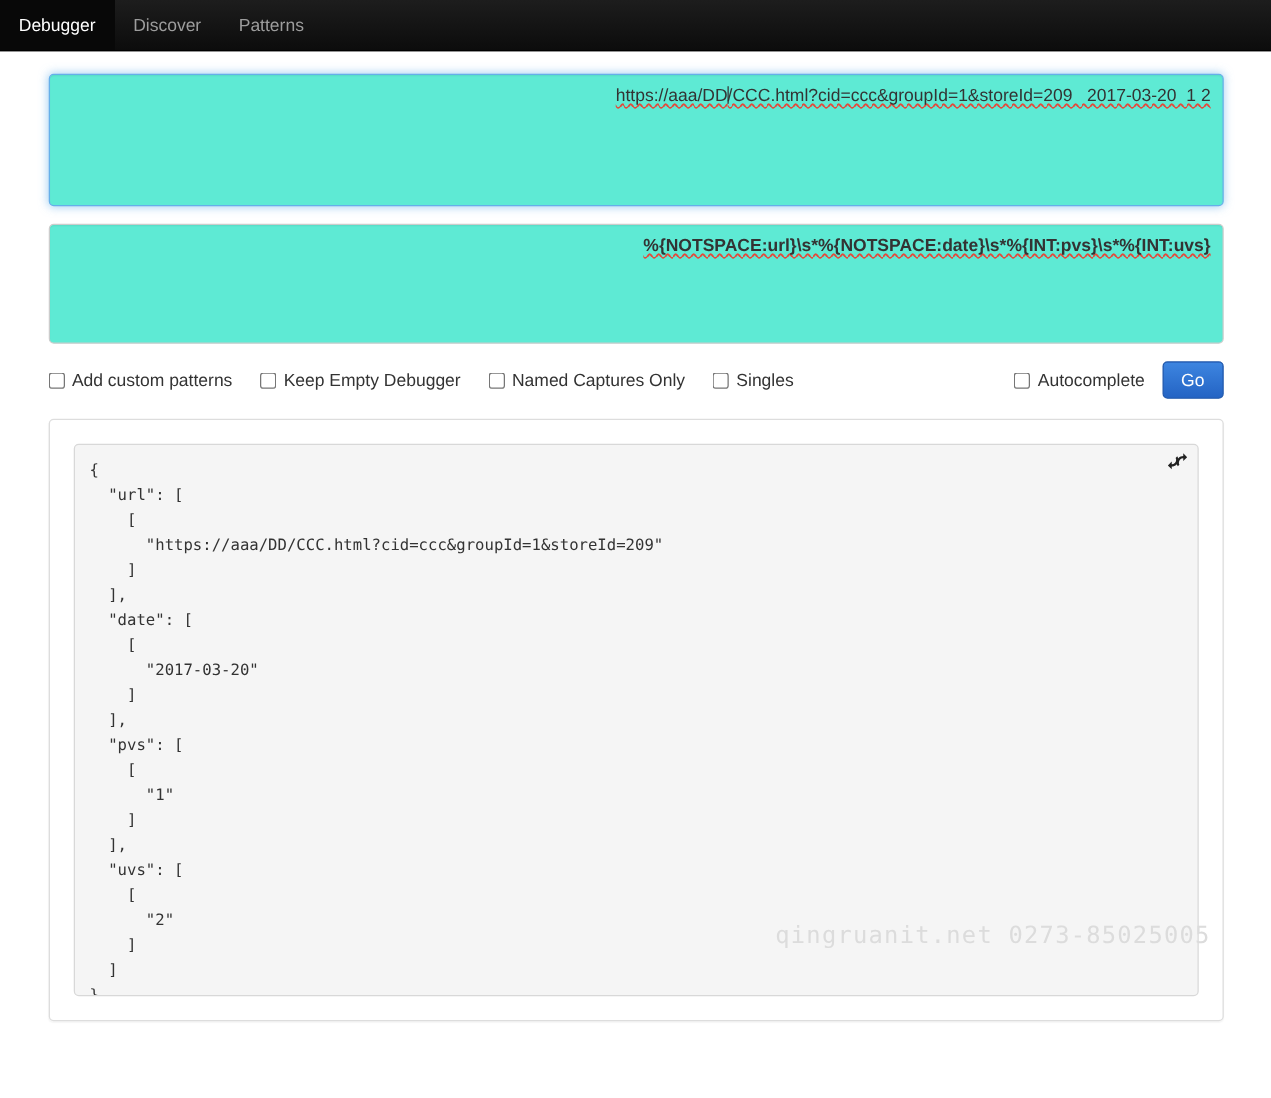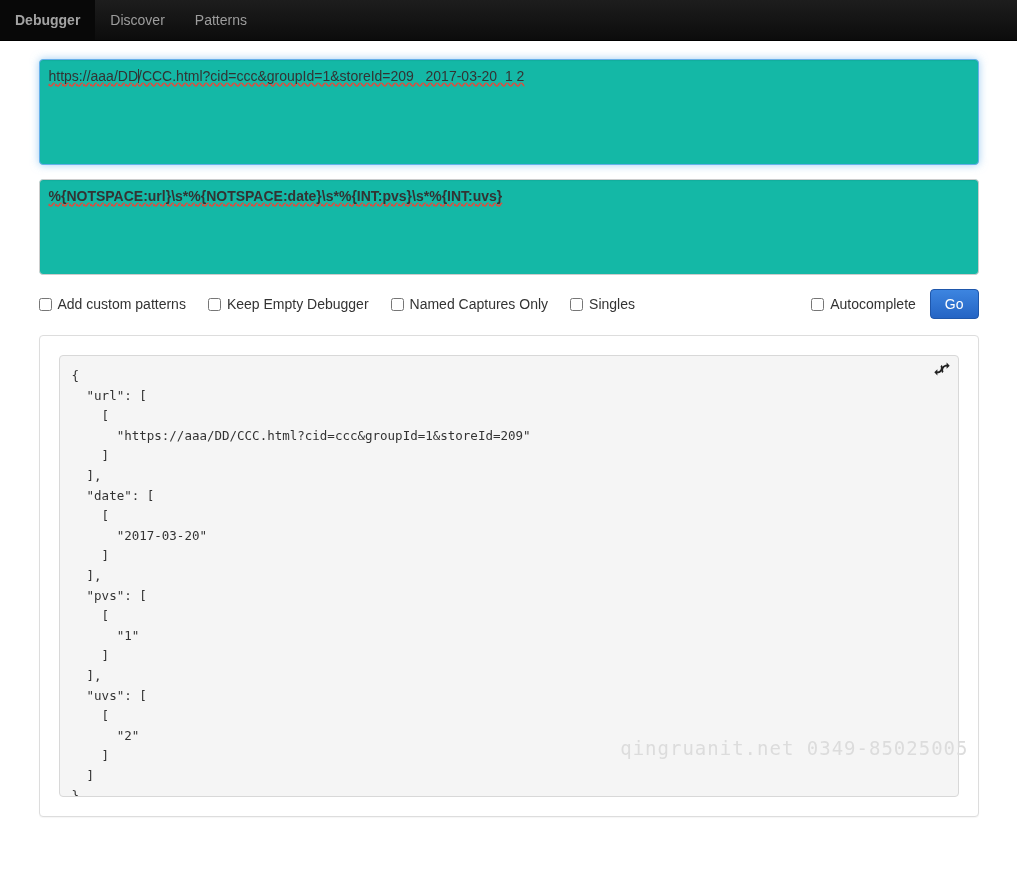--- a/index.html
+++ b/index.html
@@ -42,22 +42,22 @@
   .nav-tab {
     display: flex;
     align-items: center;
     padding: 0 15px;
     color: #9d9d9d;
     font-size: 14px;
     text-decoration: none;
     white-space: nowrap;
   }
   .nav-tab.active {
-    color: #a3a3a3;
-    font-weight: bold;
+    color: #ffffff;
+    font-weight: normal;
     background: #080808;
     text-align: center;
   }
 
   
   .container {
     width: 940px;
     margin: 0 auto;
     padding-top: 18px;
     position: relative;
@@ -65,25 +65,26 @@
 
   
   .ta {
     display: block;
     width: 100%;
     box-sizing: border-box;
     font-family: "Liberation Sans", sans-serif;
     font-size: 14px;
     line-height: 18px;
     color: #333;
-    background: #14b8a6;
+    background: #5eead4;
     padding: 7px 9px;
     border-radius: 4px;
     resize: vertical;
     outline: none;
+    text-align: right;
   }
   .ta-input {
     height: 106px;
     border: 1px solid #66afe9;
     box-shadow: 0 1px 1px rgba(0,0,0,.06) inset, 0 0 8px rgba(102,175,233,.6);
     margin-bottom: 14px;
   }
   .ta-pattern {
     height: 96px;
     border: 1px solid #cccccc;
@@ -267,14 +268,14 @@
   ],
   "uvs": [
     [
       "2"
     ]
   ]
 }</pre>
     </div>
   </div>
 
-  <div class="watermark">qingruanit.net 0349-85025005</div>
+  <div class="watermark">qingruanit.net 0273-85025005</div>
 </div>
 
 </body></html>

